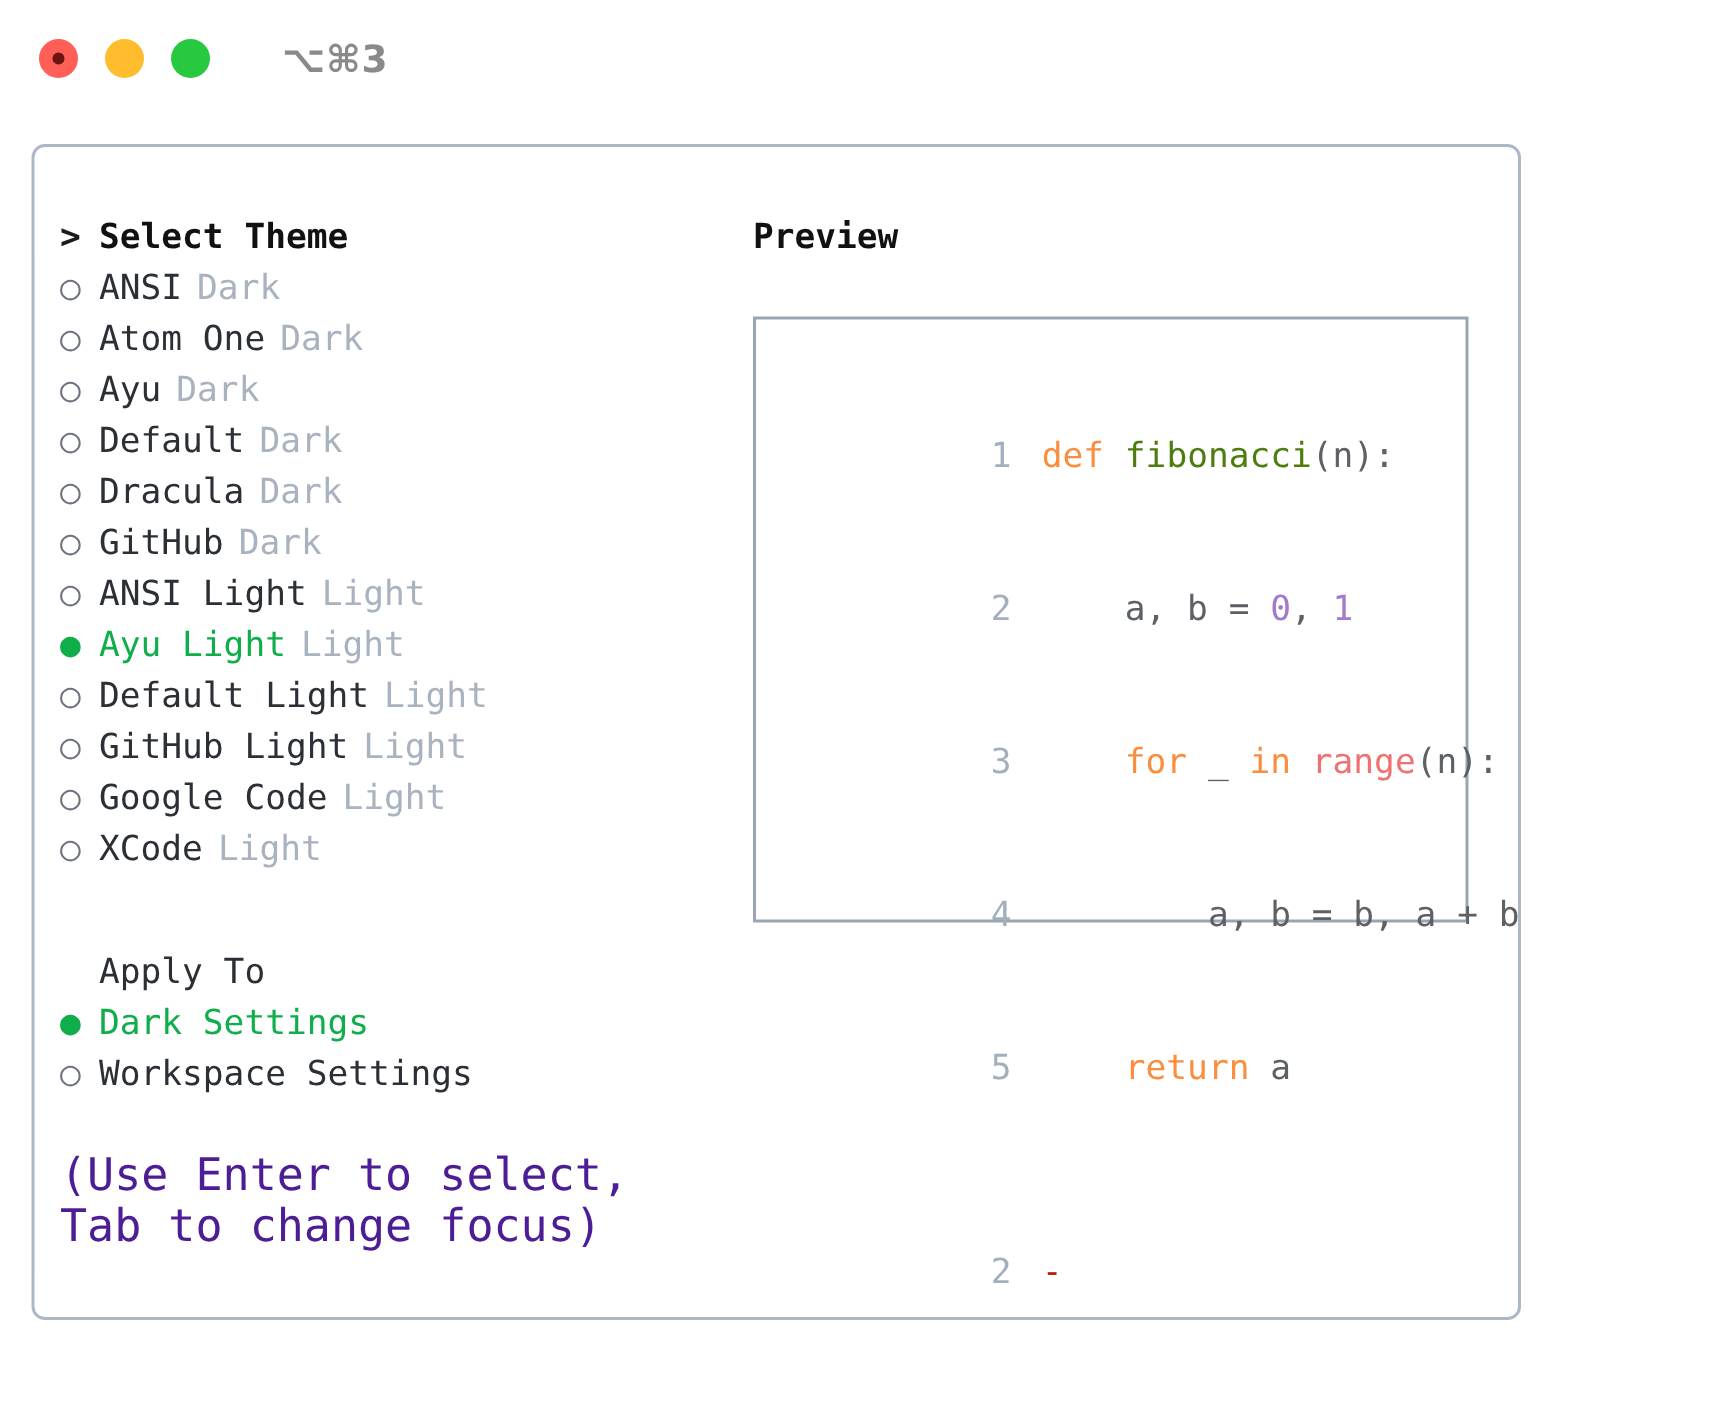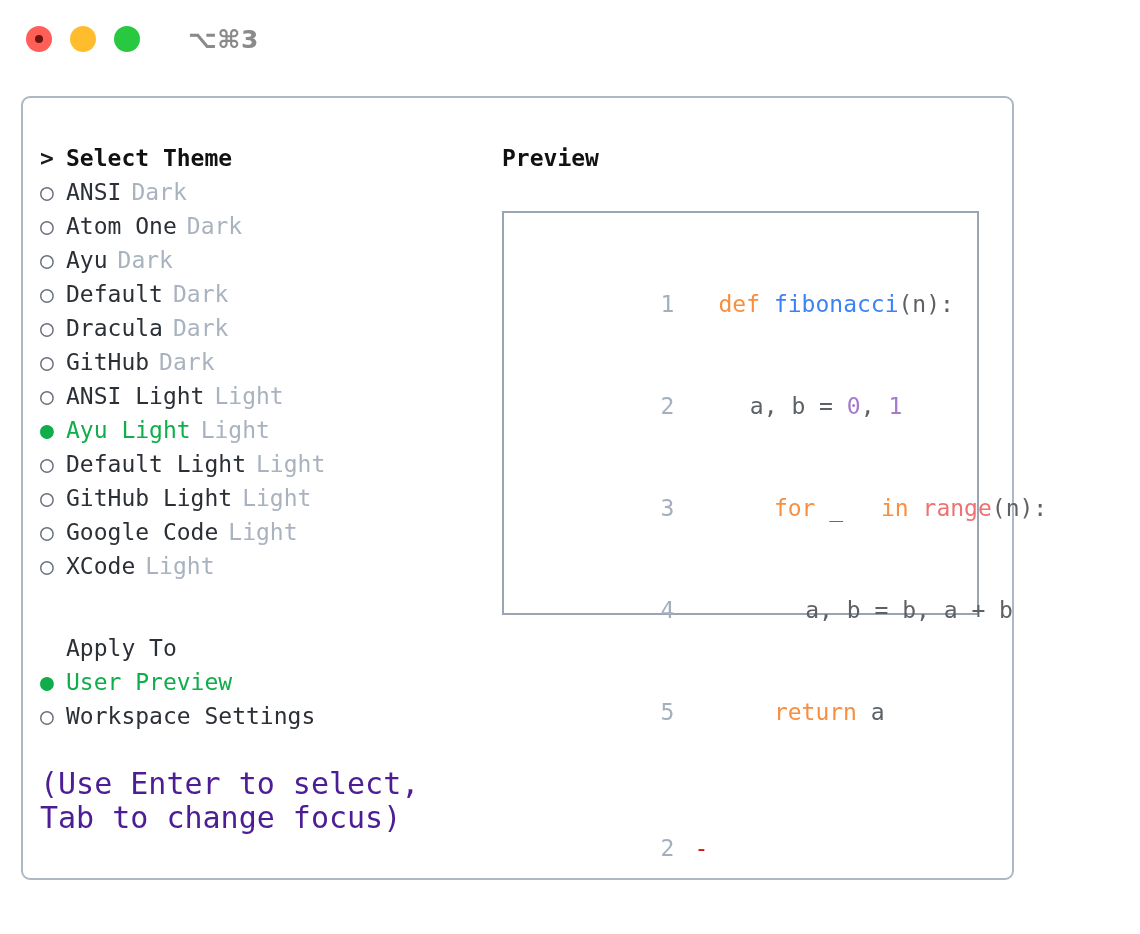--- a/index.html
+++ b/index.html
@@ -122,22 +122,22 @@
   .code-line {
     font-size: 23px;
     line-height: 34px;
     white-space: pre;
   }
   .ln {
     display: inline-block;
     width: 34px;
     color: #a4afbe;
   }
-  .kw   { color: #fa8d3e; margin-left: 24px; }
-  .fn   { color: #3b82f6; }
+  .kw   { color: #fa8d3e; }
+  .fn   { color: #4d7c0f; }
   .num  { color: #a37acc; }
   .bi   { color: #f07171; }
   .pl   { color: #5c6166; }
 
   .gap { height: 34px; }
 
   .diff-mark {
     display: inline-block;
     width: 24px;
   }
@@ -227,21 +227,21 @@
         <span class="label">XCode</span>
         <span class="badge">Light</span>
       </div>
 
       <div class="row" id="apply-head">
         <span class="marker blank">o</span>
         <span class="label">Apply To</span>
       </div>
       <div class="row">
         <span class="marker filled">●</span>
-        <span class="label sel">User Preview</span>
+        <span class="label sel">Dark Settings</span>
       </div>
       <div class="row">
         <span class="marker hollow">○</span>
         <span class="label">Workspace Settings</span>
       </div>
 
       <div id="hint">(Use Enter to select, Tab to change focus)</div>
     </div>
 
     <div id="right-col">

